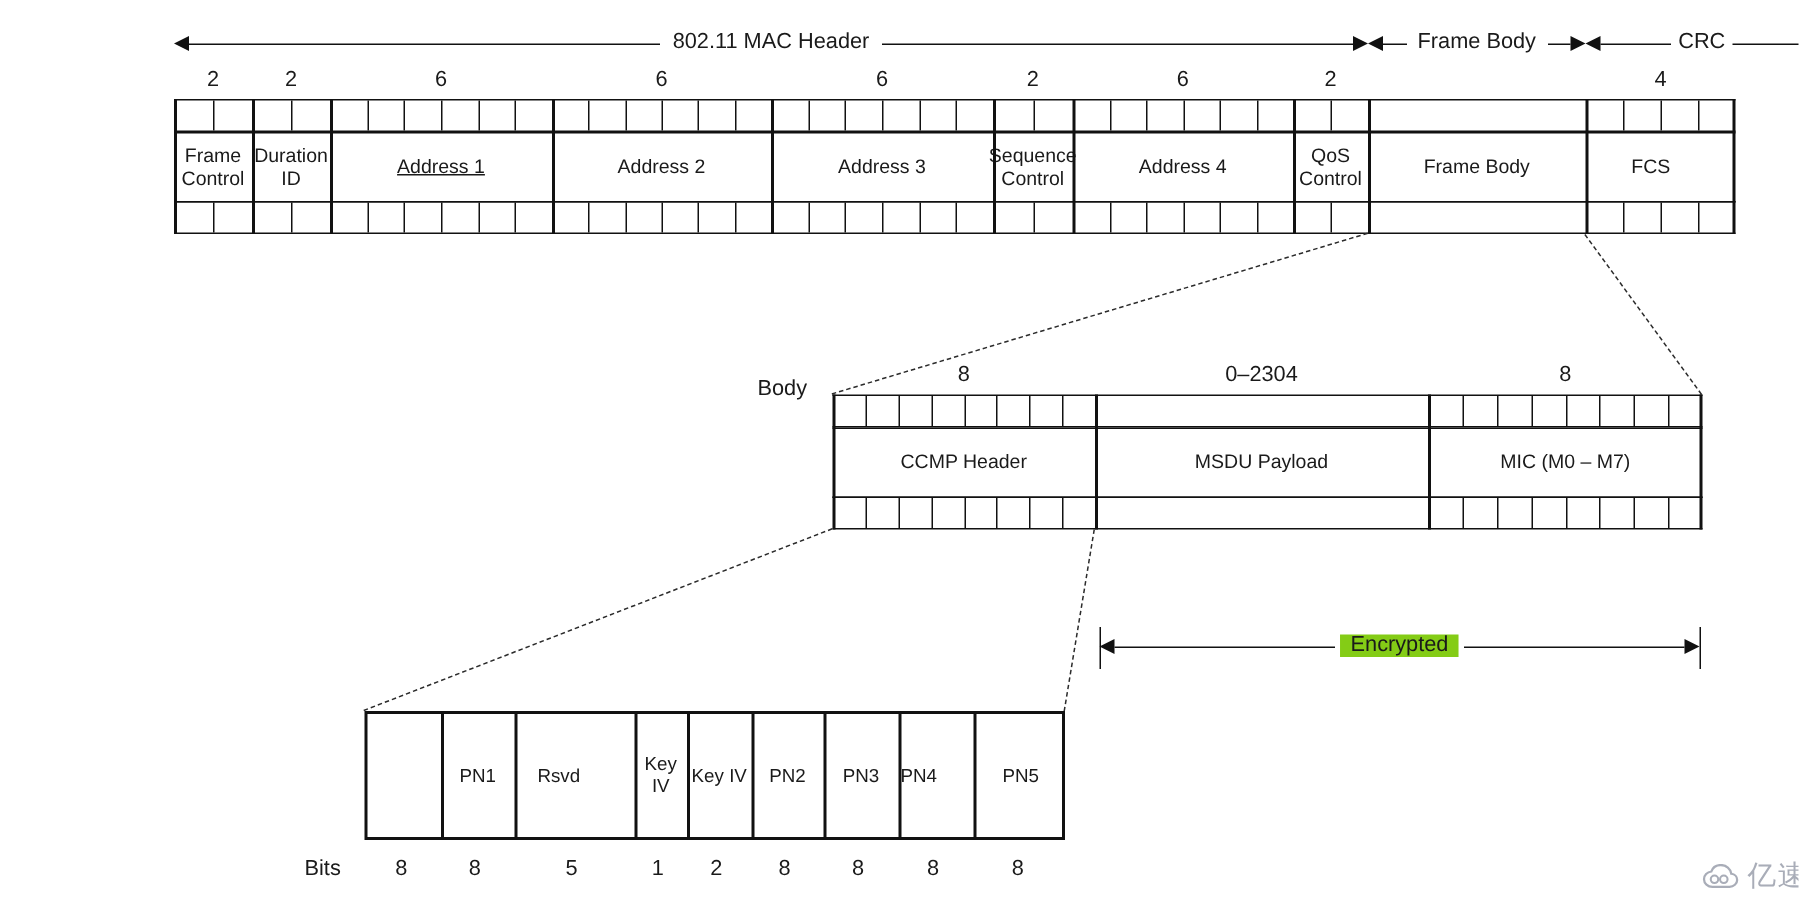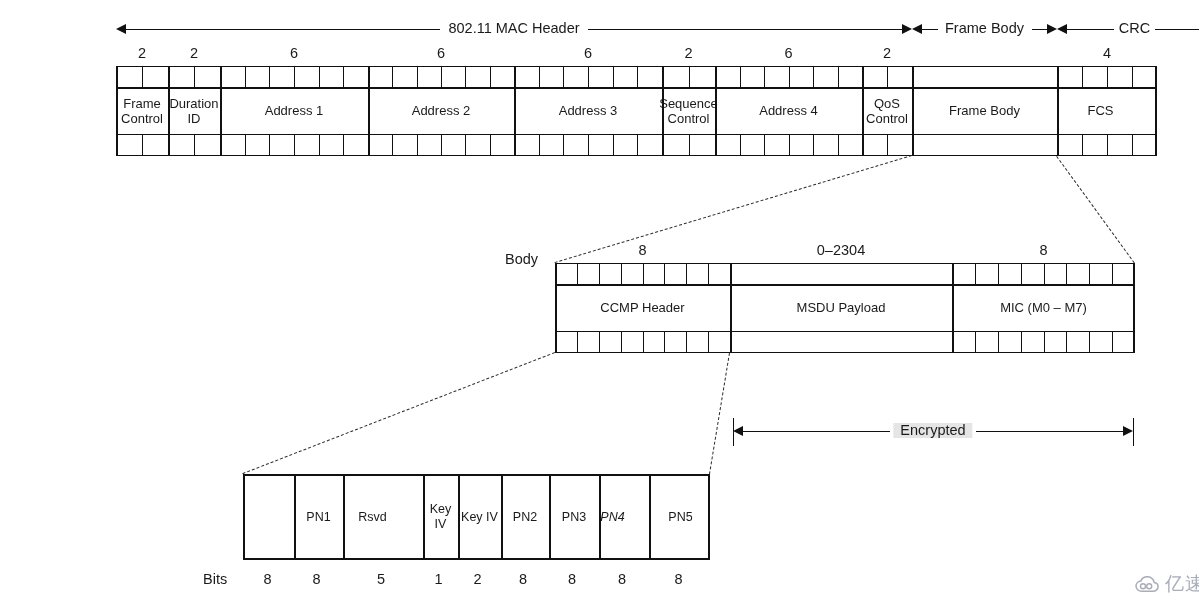--- a/index.html
+++ b/index.html
@@ -182,21 +182,21 @@
         <div class="tick" style="left:1016px;"></div>
       </div>
       <div class="hline" style="left:0;top:22px;width:1041px;"></div>
       <div class="hline" style="left:0;top:68px;width:1041px;"></div>
       <div class="fieldcell" style="left:0px;width:52px;top:22px;height:46px;">
         <span>Frame Control</span>
       </div>
       <div class="fieldcell" style="left:52px;width:52px;top:22px;height:46px;">
         <span>Duration ID</span>
       </div>
-      <div class="fieldcell" style="left:104px;width:148px;top:22px;height:46px;">
+      <div class="fieldcell" style="left:104px;width:148px;top:22px;height:46px;text-decoration:underline;">
         <span>Address 1</span>
       </div>
       <div class="fieldcell" style="left:252px;width:146px;top:22px;height:46px;">
         <span>Address 2</span>
       </div>
       <div class="fieldcell" style="left:398px;width:148px;top:22px;height:46px;">
         <span>Address 3</span>
       </div>
       <div class="fieldcell" style="left:546px;width:53px;top:22px;height:46px;">
         <span>Sequence Control</span>
@@ -283,21 +283,21 @@
         <span>MIC (M0 – M7)</span>
       </div>
       <div class="outerline" style="left:0px;top:0;height:90px;"></div>
       <div class="outerline" style="left:175px;top:0;height:90px;"></div>
       <div class="outerline" style="left:397px;top:0;height:90px;"></div>
       <div class="outerline" style="left:577.6px;top:0;height:90px;"></div>
     </div>
 
   <div class="abs" id="encrypted-span" style="left:0;top:0;width:1199px;height:40px;">
       <div class="spanrow" style="left:693px;top:424px;width:400px;">
-        <div class="lbl c" style="left:200px;top:-1px;background:#e5e5e5;padding:0 7px;">Encrypted</div>
+        <div class="lbl c" style="left:200px;top:-1px;background:#84cc16;padding:0 7px;">Encrypted</div>
         <div class="spanline" style="left:10px;width:146.79999999999995px;"></div>
         <div class="spanline" style="left:243.20000000000005px;width:146.79999999999995px;"></div>
         <div class="arrowL" style="left:0px;"></div>
         <div class="arrowR" style="left:390px;"></div>
       </div>
       <div class="capL" style="left:693px;top:418px;height:28px;"></div>
       <div class="capR" style="left:1093px;top:418px;height:28px;"></div>
     </div>
 
   <div class="abs" id="connectors-2" style="left:0;top:0;width:1199px;height:609px;">
@@ -324,21 +324,21 @@
       </div>
       <div class="bitsep" style="left:213px;"></div>
       <div class="bitcell" style="left:256px;width:48px;">
         <span>PN2</span>
       </div>
       <div class="bitsep" style="left:256px;"></div>
       <div class="bitcell" style="left:304px;width:50px;">
         <span>PN3</span>
       </div>
       <div class="bitsep" style="left:304px;"></div>
-      <div class="bitcell" style="left:354px;width:27px;font-style:italic;">
+      <div class="bitcell" style="left:354px;width:27px;">
         <span>PN4</span>
       </div>
       <div class="bitsep" style="left:354px;"></div>
       <div class="bitcell" style="left:404px;width:63px;">
         <span>PN5</span>
       </div>
       <div class="bitsep" style="left:404px;"></div>
     </div>
   <div class="abs" id="bits-sizes" style="left:0;top:0;width:1199px;height:20px;">
       <div class="lbl c" style="left:227.5px;top:572px;">8</div>

